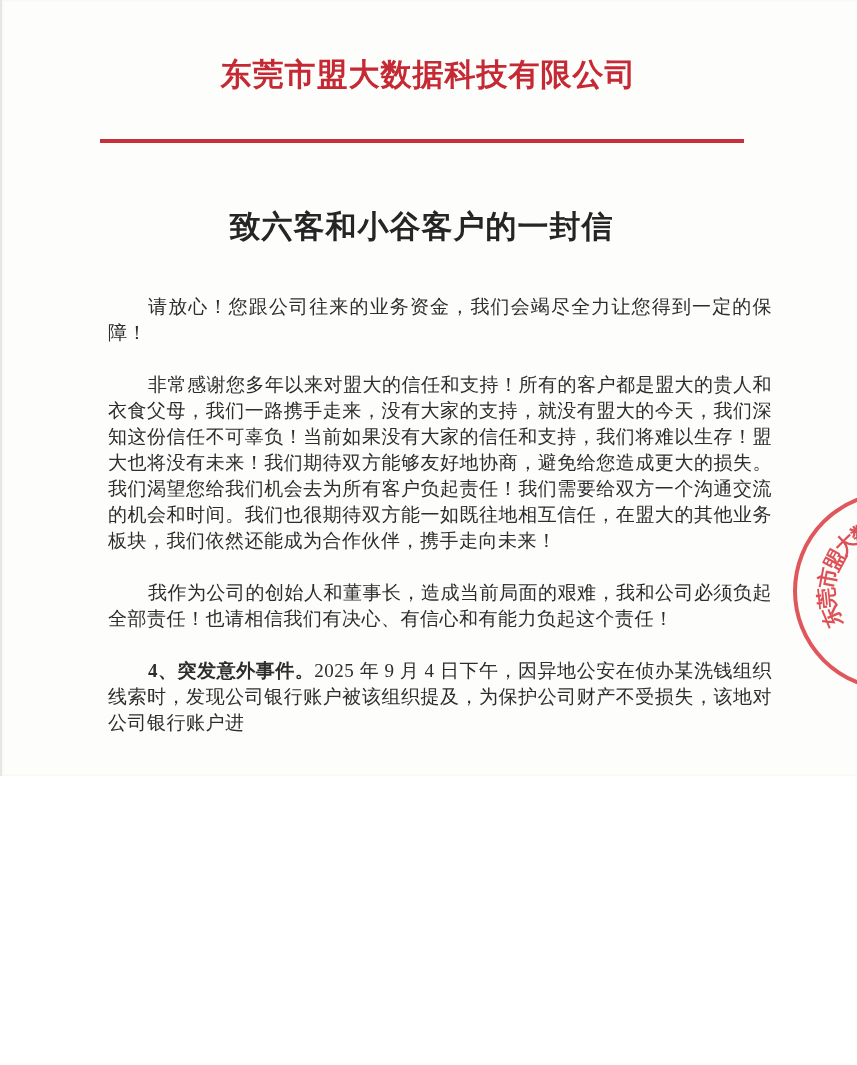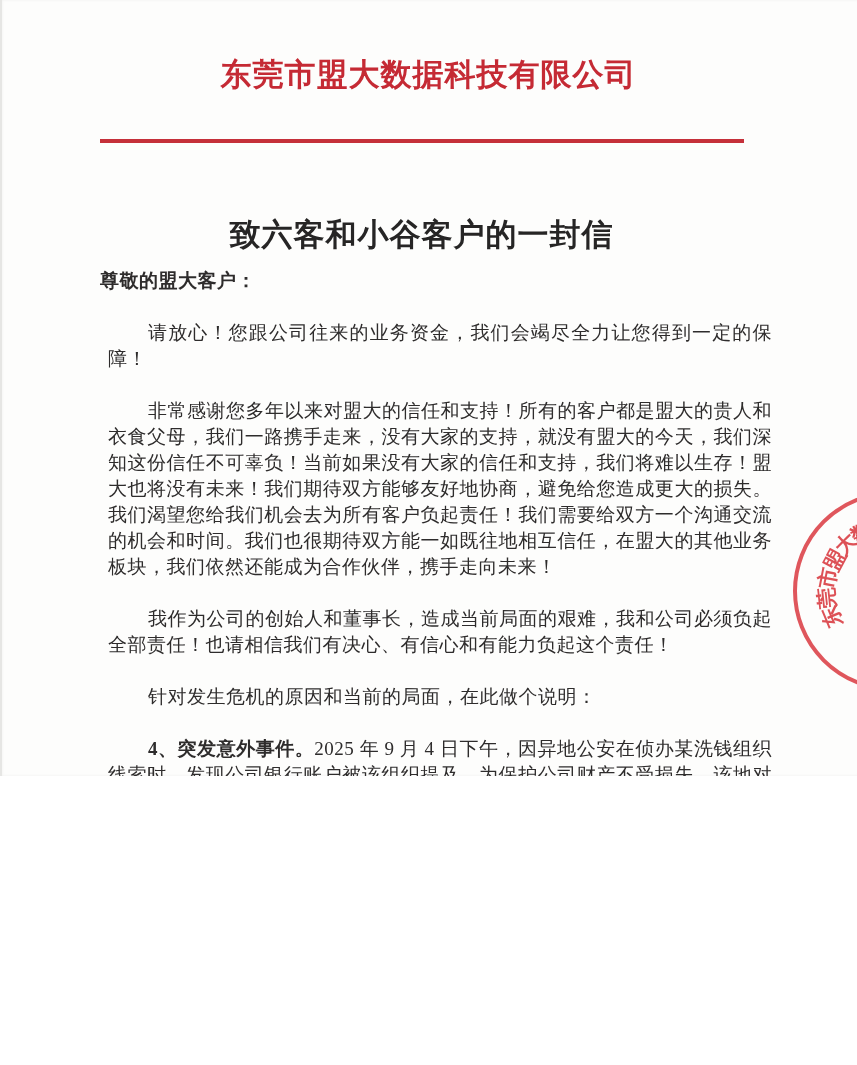--- a/index.html
+++ b/index.html
@@ -39,21 +39,21 @@
     left: 100px;
     top: 139px;
     width: 644px;
     height: 4px;
     background: #c5303a;
   }
   .letter-title {
     position: absolute;
     left: 0; right: 14px;
     top: 198px;
-    margin: 16px;
+    margin: 8px;
     text-align: center;
     font-size: 31px;
     font-weight: bold;
     letter-spacing: 1px;
     color: #262525;
   }
   .content {
     position: absolute;
     left: 100px;
     top: 268px;
@@ -109,31 +109,29 @@
 <div class="page">
   <div class="scan-edge"></div>
 
   <h1 class="company-name">东莞市盟大数据科技有限公司</h1>
 
   <div class="header-rule"></div>
 
   <h2 class="letter-title">致六客和小谷客户的一封信</h2>
 
   <div class="content">
-    <p class="salutation">尊敬的盟大客户：</p>
 
     <p class="para"><span class="lead"></span><span>请放心！您跟公司往来的业务资金，我们会竭尽全力让您得到一定的保障！</span></p>
 
 
     <p class="para"><span class="lead"></span><span>非常感谢您多年以来对盟大的信任和支持！所有的客户都是盟大的贵人和衣食父母，我们一路携手走来，没有大家的支持，就没有盟大的今天，我们深知这份信任不可辜负！当前如果没有大家的信任和支持，我们将难以生存！盟大也将没有未来！我们期待双方能够友好地协商，避免给您造成更大的损失。我们渴望您给我们机会去为所有客户负起责任！我们需要给双方一个沟通交流的机会和时间。我们也很期待双方能一如既往地相互信任，在盟大的其他业务板块，我们依然还能成为合作伙伴，携手走向未来！</span></p>
 
     <p class="para"><span class="lead"></span><span>我作为公司的创始人和董事长，造成当前局面的艰难，我和公司必须负起全部责任！也请相信我们有决心、有信心和有能力负起这个责任！</span></p>
 
 
-    <p class="para"><span class="lead"></span><span>针对发生危机的原因和当前的局面，在此做个说明：</span></p>
 
     <p class="para"><span class="lead">4、突发意外事件。</span><span>2025 年 9 月 4 日下午，因异地公安在侦办某洗钱组织线索时，发现公司银行账户被该组织提及，为保护公司财产不受损失，该地对公司银行账户进</span></p>
   </div>
 
   <div class="seal">
     <div class="seal-ring"></div>
     <div id="seal-chars">
         <span class="seal-char" style="left: 39.2467px; top: 125.788px; transform: translate(-50%, -50%) rotate(247deg);">东</span>
         <span class="seal-char" style="left: 34.3616px; top: 106.899px; transform: translate(-50%, -50%) rotate(264deg);">莞</span>
         <span class="seal-char" style="left: 35.2126px; top: 87.4066px; transform: translate(-50%, -50%) rotate(281deg);">市</span>

